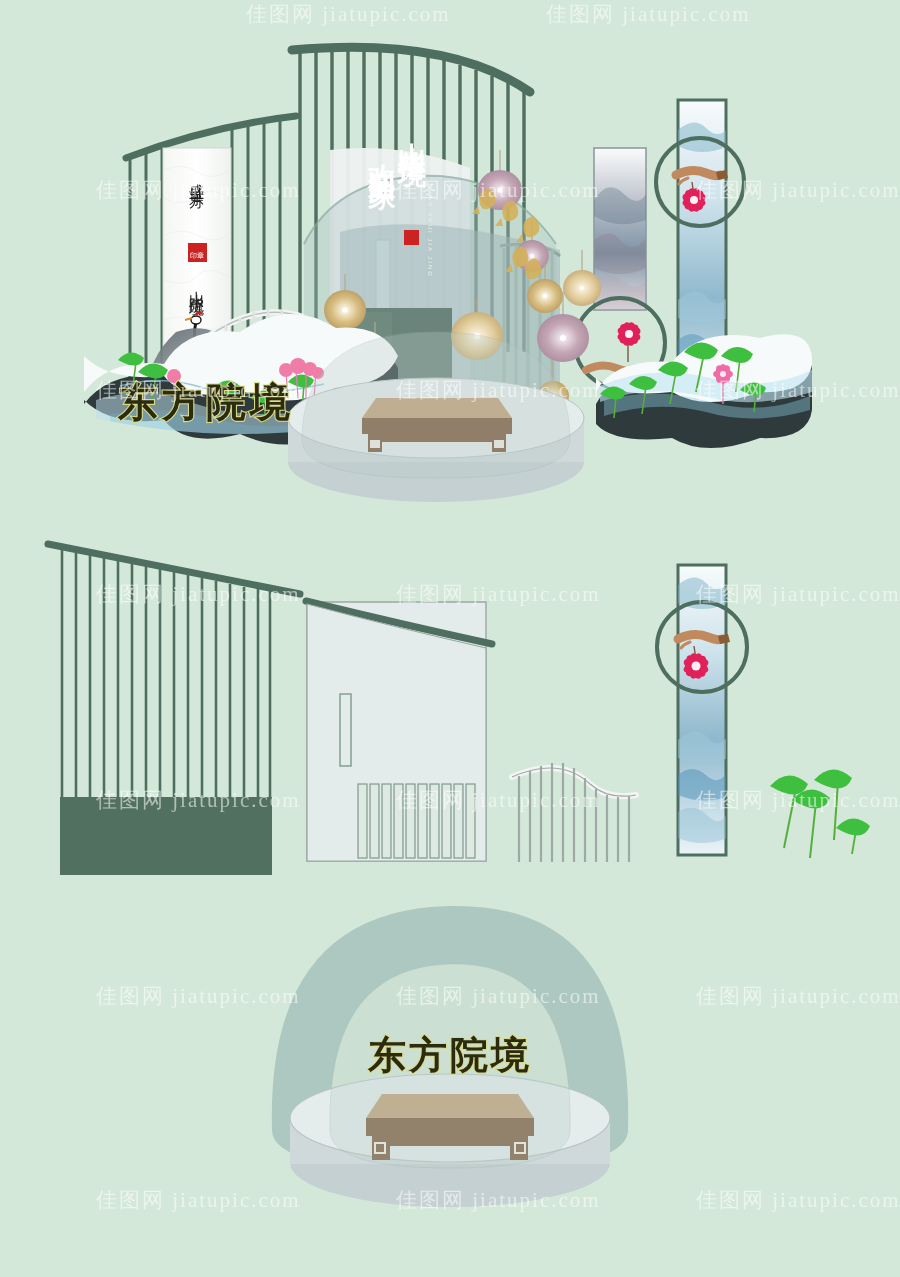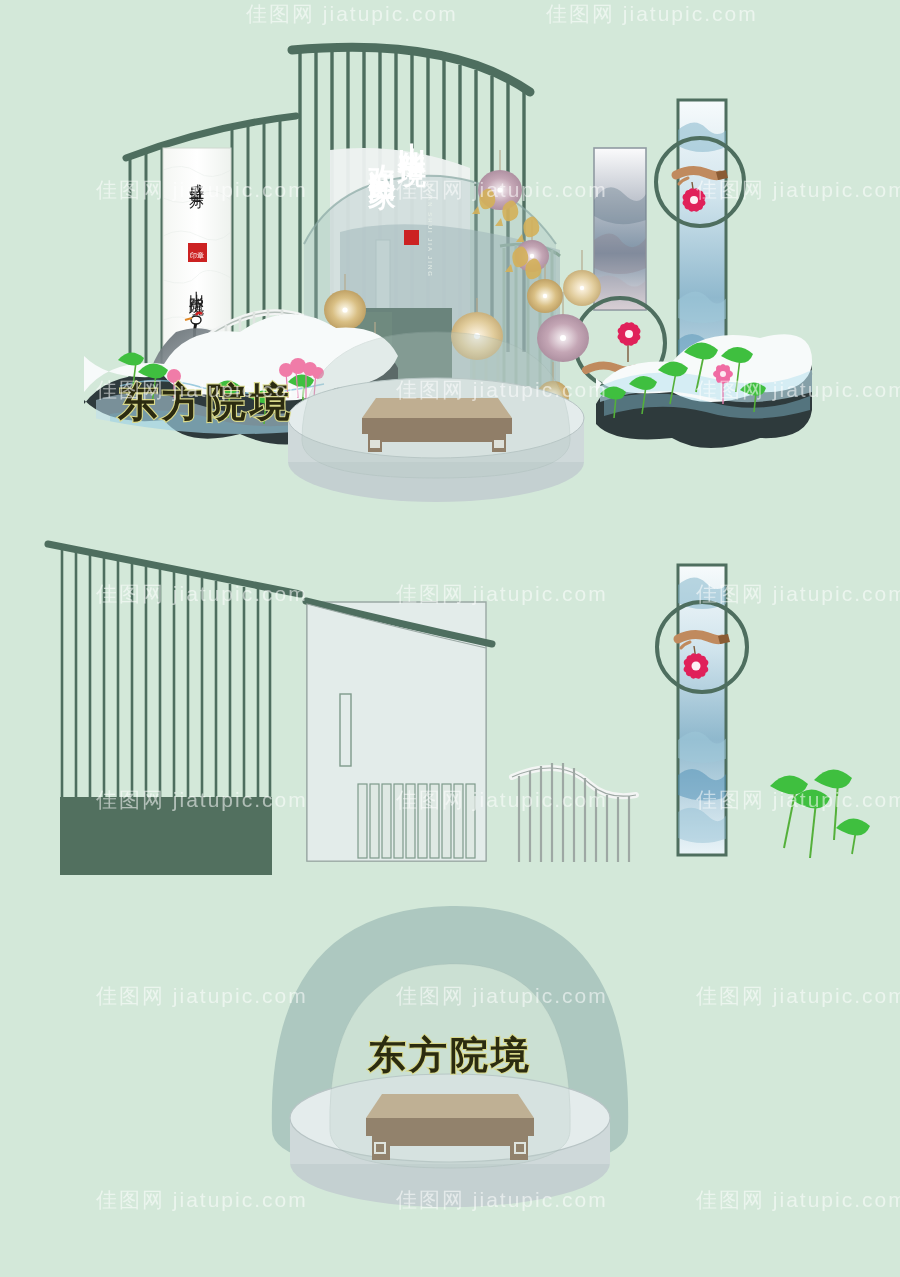--- a/index.html
+++ b/index.html
@@ -6,21 +6,21 @@
   body{
     width:900px;height:1277px;
     background:#d3e8d9;
     font-family:"Liberation Sans", sans-serif;
     overflow:hidden;
     position:relative;
   }
   #stage{position:absolute;inset:0;width:900px;height:1277px;}
   .wm{
     position:absolute;
-    font-family:Liberation Sans, sans-serif;
+    font-family:Liberation Serif, serif;
     font-size:21px;
     color:rgba(255,255,255,0.55);
     letter-spacing:2px;
     white-space:nowrap;
     pointer-events:none;
     user-select:none;
     z-index:60;
   }
   svg{display:block;}
   text{font-family:"Liberation Sans",sans-serif;}

